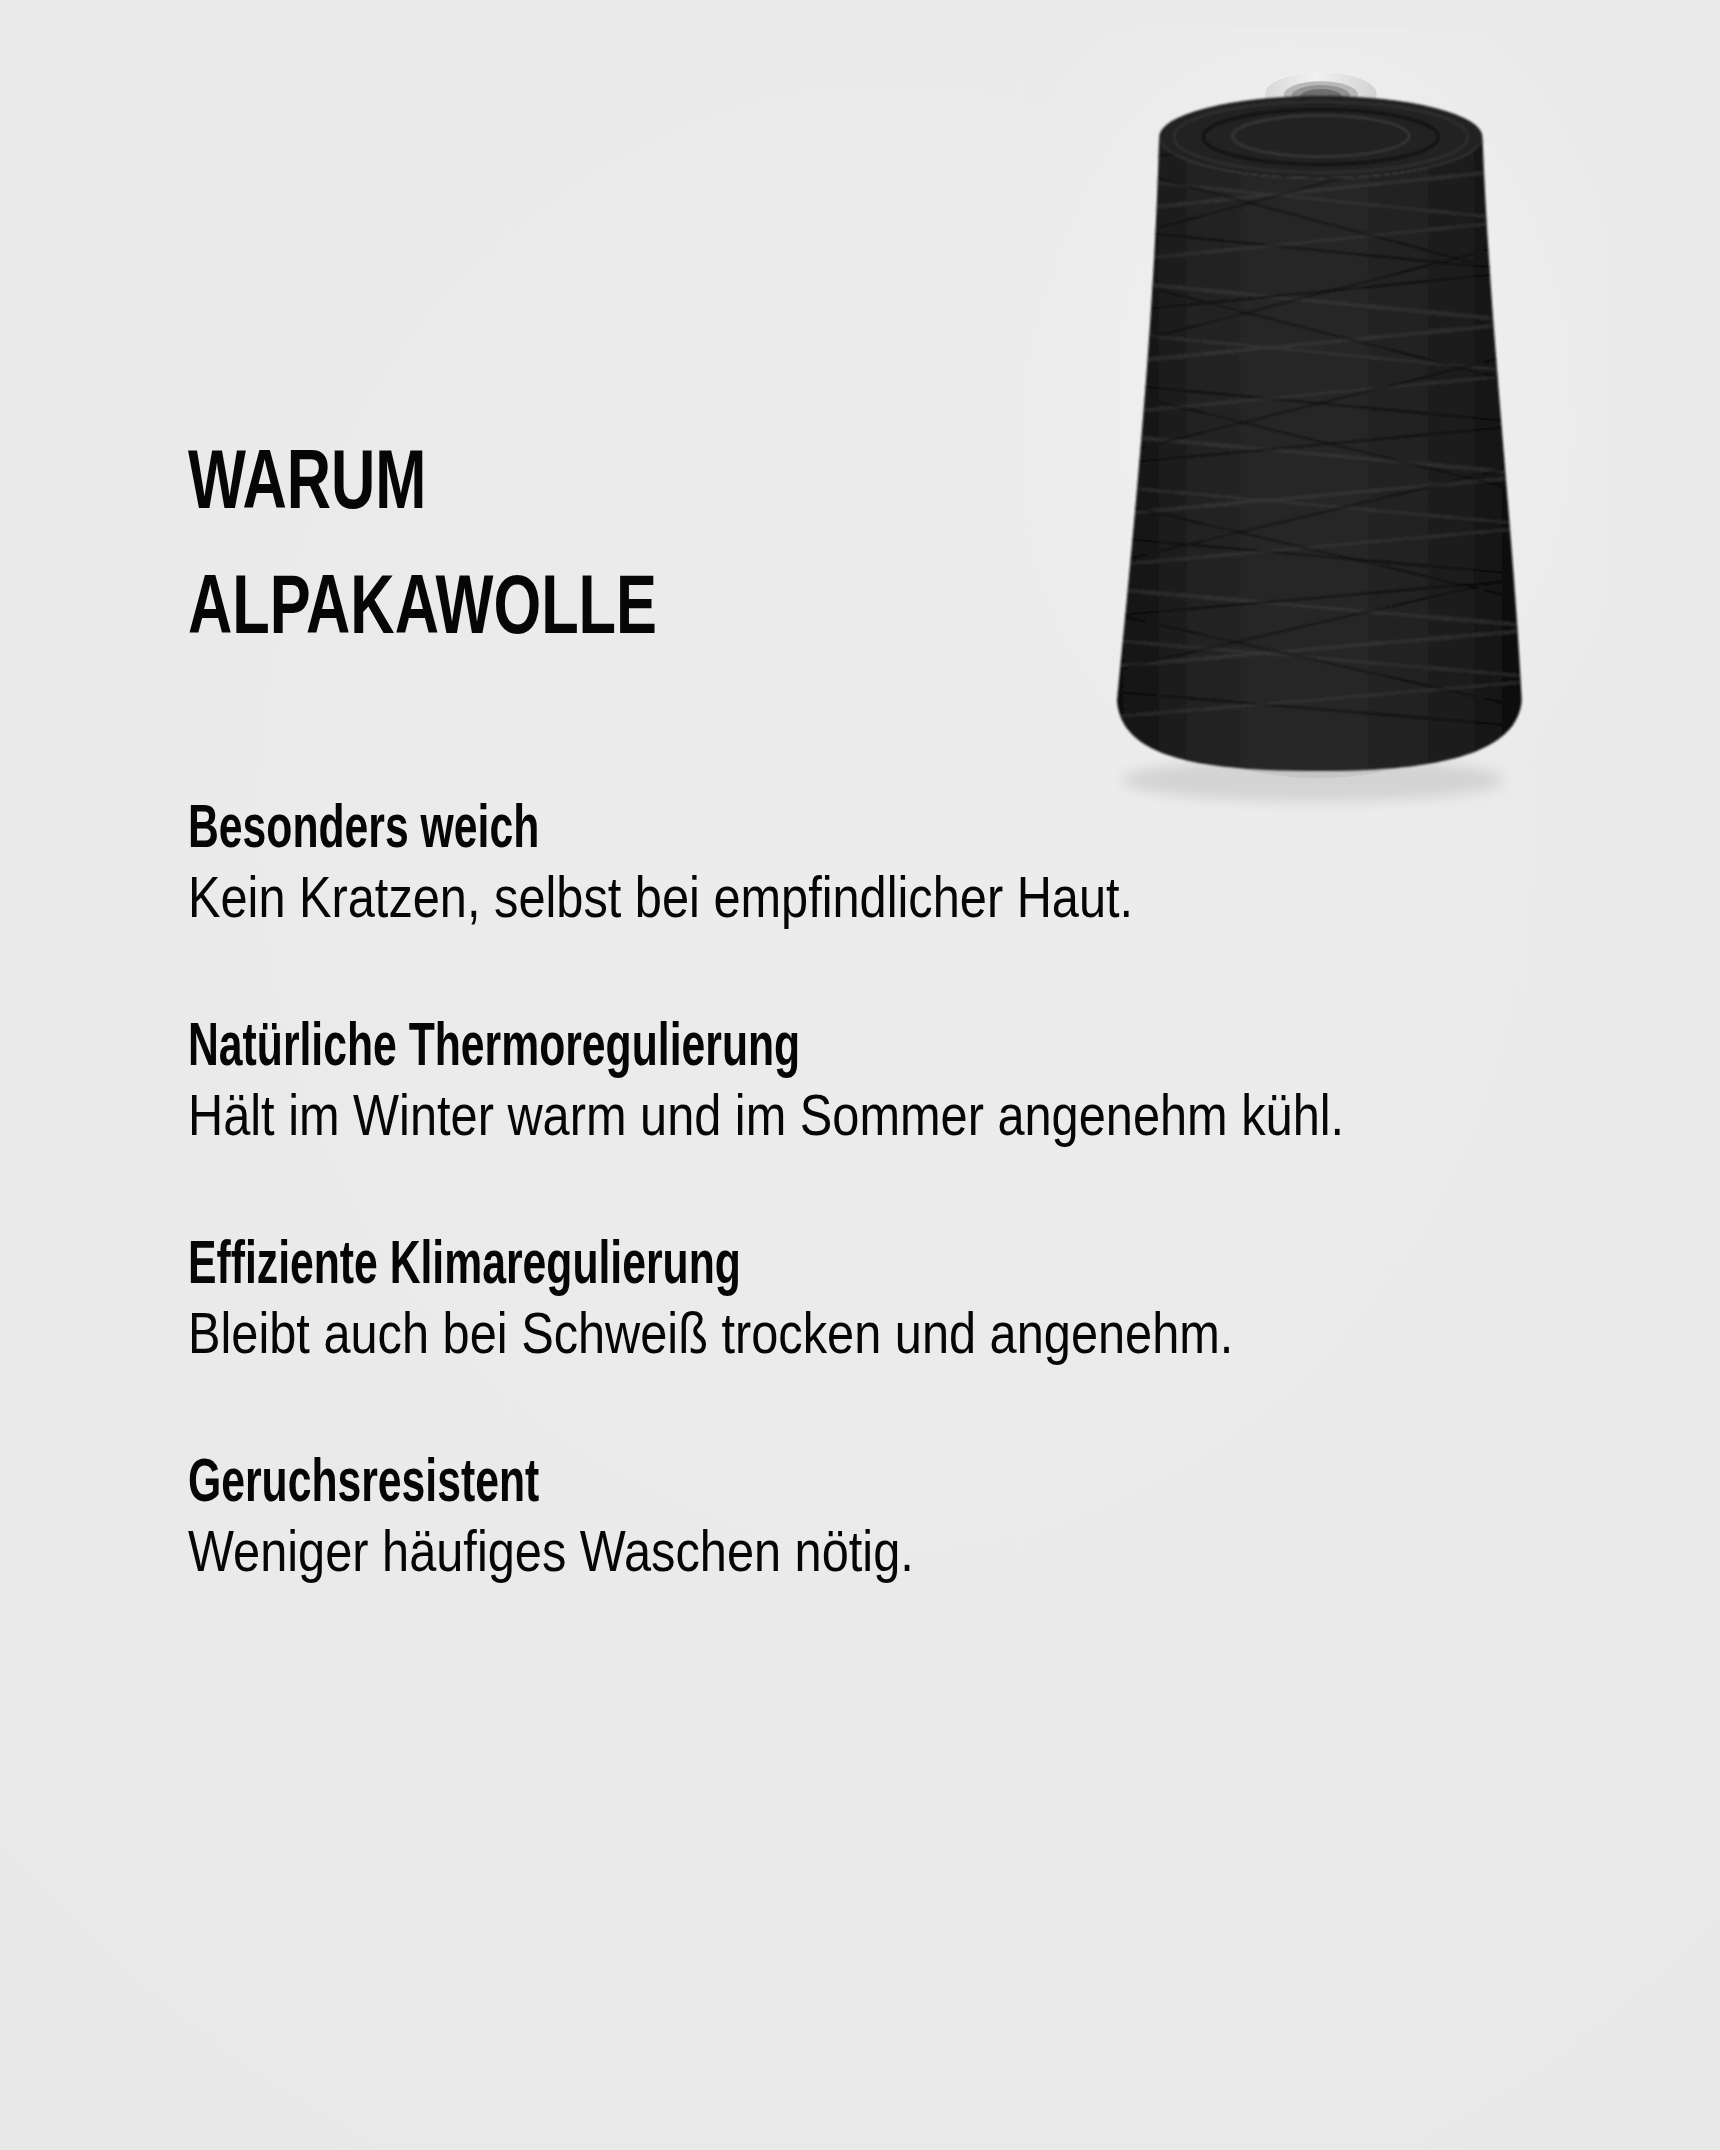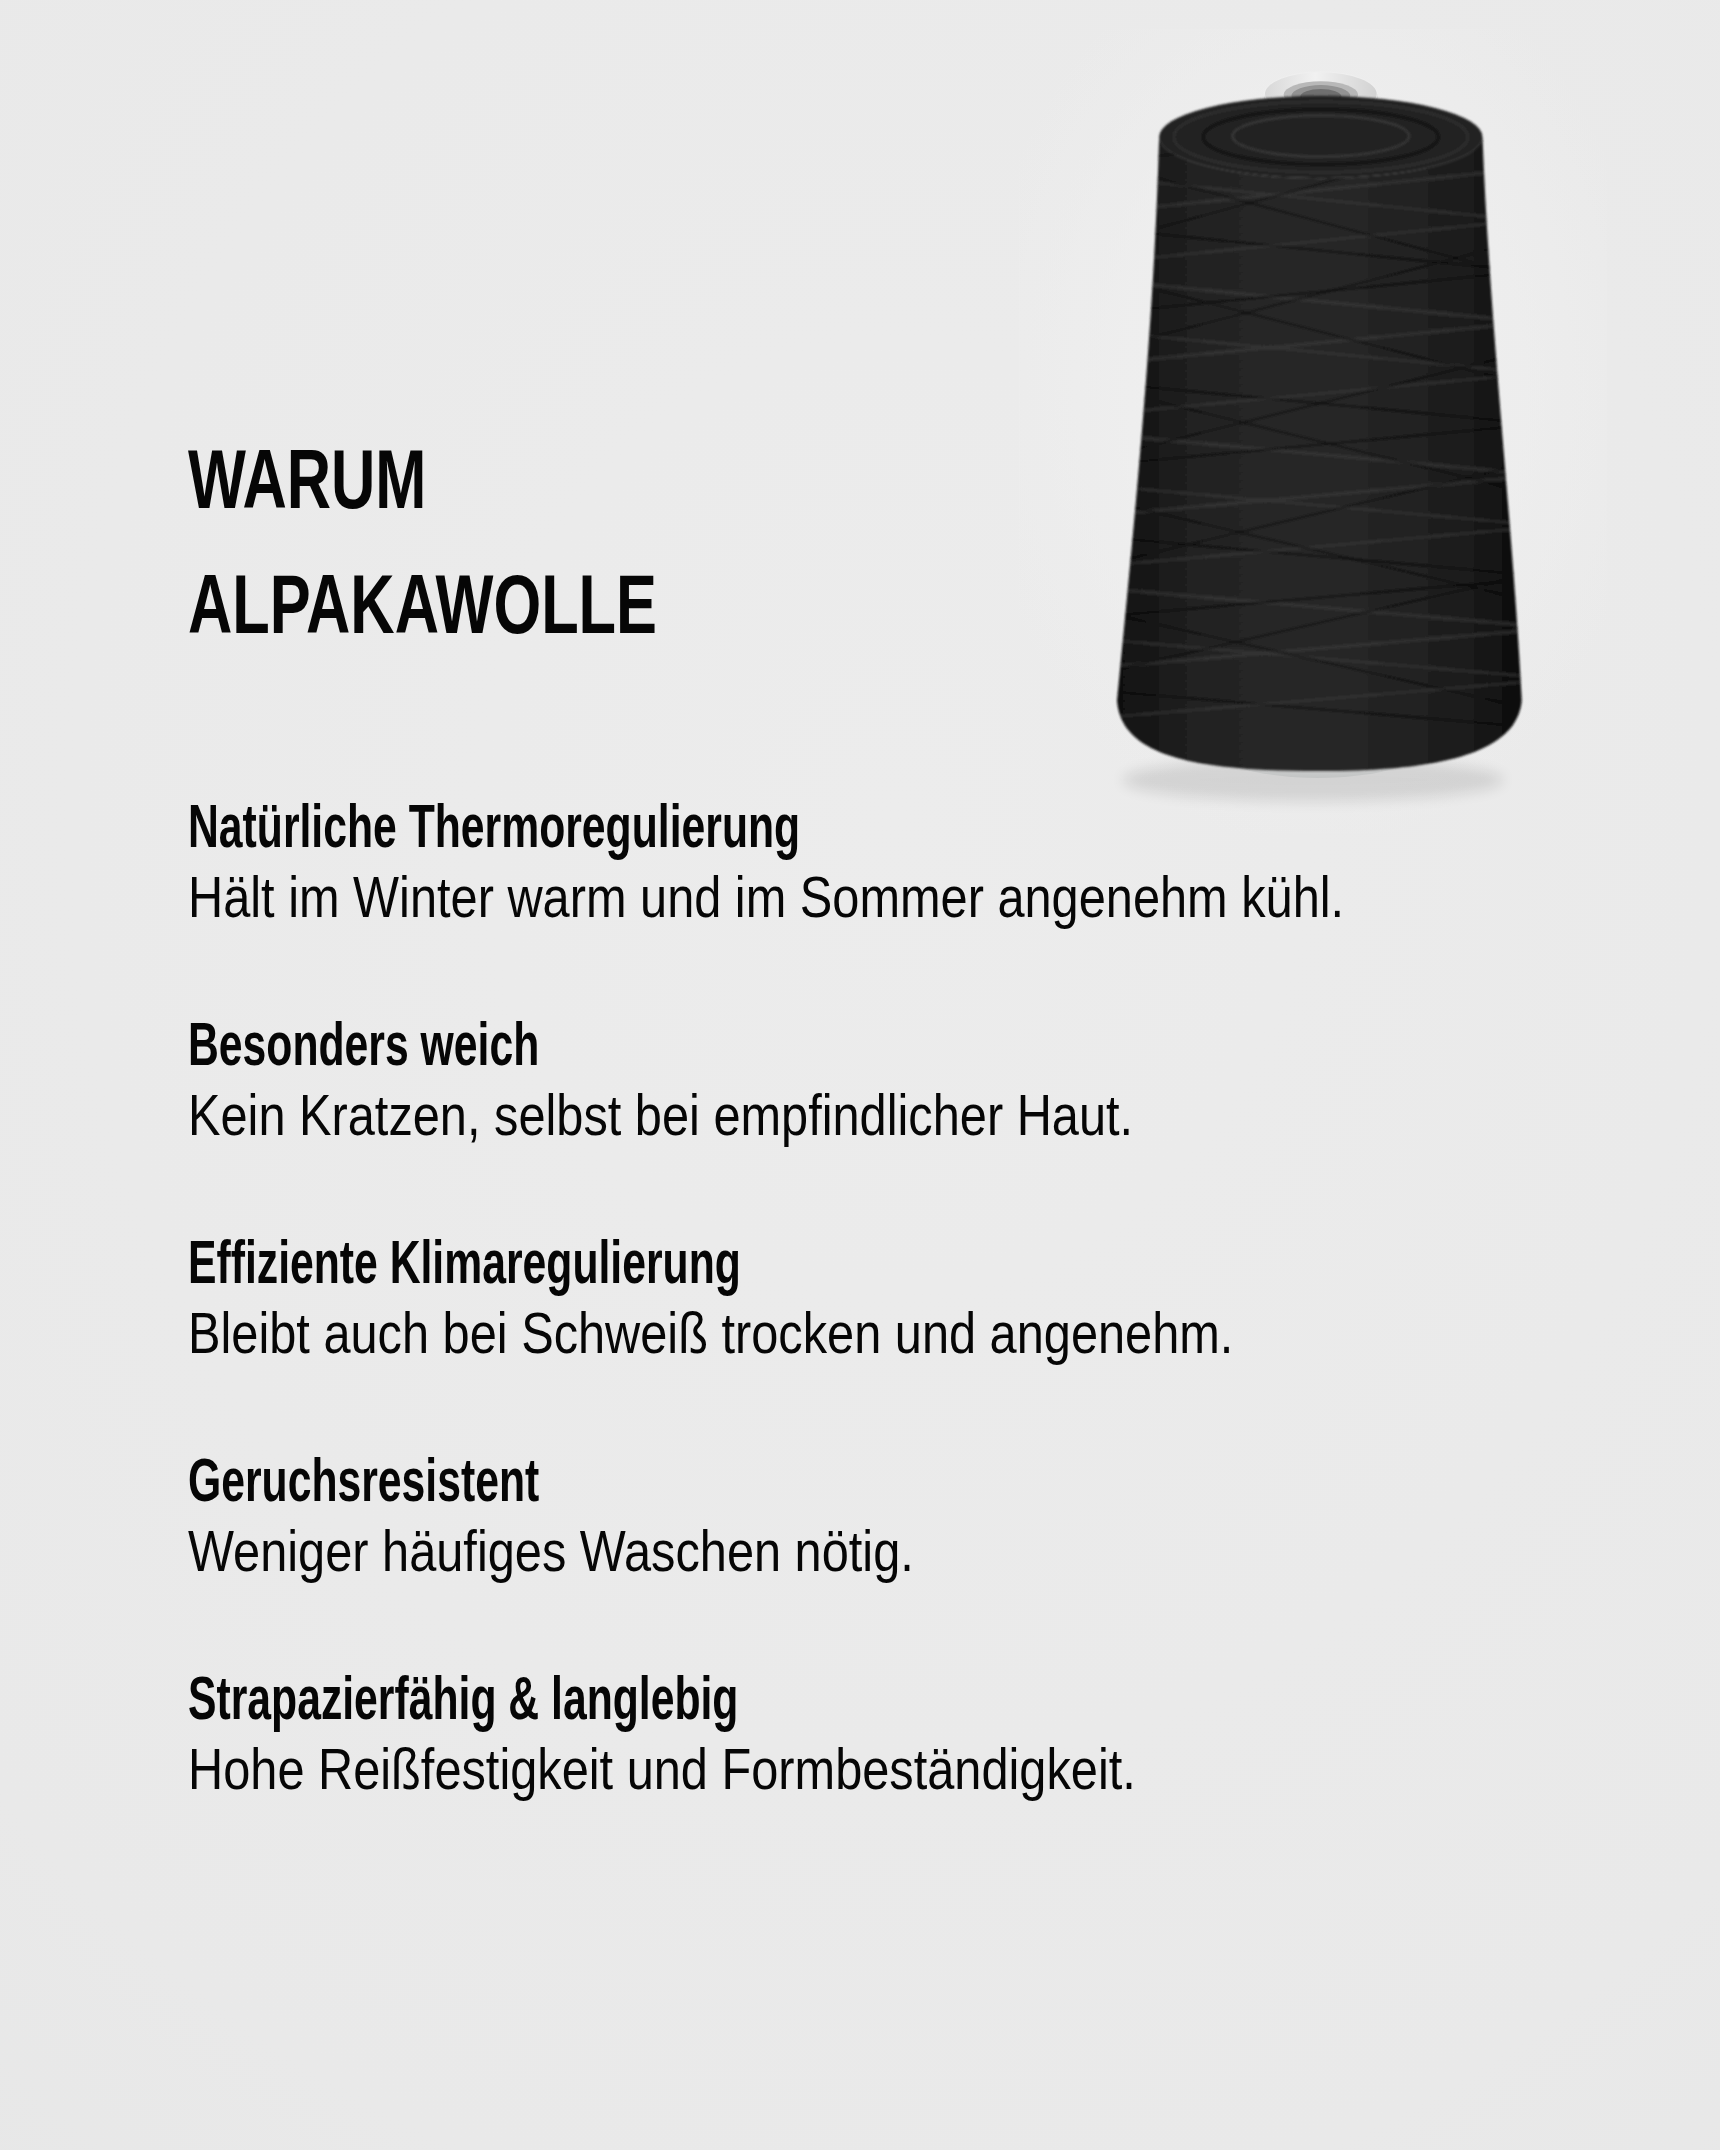--- a/index.html
+++ b/index.html
@@ -27,38 +27,34 @@
   }
   .cone-wrap{position:absolute;left:1019px;top:29px;width:588px;height:804px;}
 </style>
 </head>
 <body>
 
 <h1 class="page-title"><span>WARUM</span><br><span>ALPAKAWOLLE</span></h1>
 
 <div class="features">
   <section class="feature">
+    <h3>Besonders weich</h3>
+    <p>Kein Kratzen, selbst bei empfindlicher Haut.</p>
+  </section>
+  <section class="feature">
     <h3>Natürliche Thermoregulierung</h3>
     <p>Hält im Winter warm und im Sommer angenehm kühl.</p>
-  </section>
-  <section class="feature">
-    <h3>Besonders weich</h3>
-    <p>Kein Kratzen, selbst bei empfindlicher Haut.</p>
   </section>
   <section class="feature">
     <h3>Effiziente Klimaregulierung</h3>
     <p>Bleibt auch bei Schweiß trocken und angenehm.</p>
   </section>
   <section class="feature">
     <h3>Geruchsresistent</h3>
     <p>Weniger häufiges Waschen nötig.</p>
-  </section>
-  <section class="feature">
-    <h3>Strapazierfähig &amp; langlebig</h3>
-    <p>Hohe Reißfestigkeit und Formbeständigkeit.</p>
   </section>
 </div>
 
 <div class="cone-wrap">
 <svg width="588" height="804" viewBox="0 0 600 820" xmlns="http://www.w3.org/2000/svg">
   <defs>
     <radialGradient id="halo" cx="50%" cy="45%" r="55%">
       <stop offset="0%" stop-color="#f3f3f3" stop-opacity="0.95"></stop>
       <stop offset="65%" stop-color="#efefef" stop-opacity="0.55"></stop>
       <stop offset="100%" stop-color="#efefef" stop-opacity="0"></stop>

